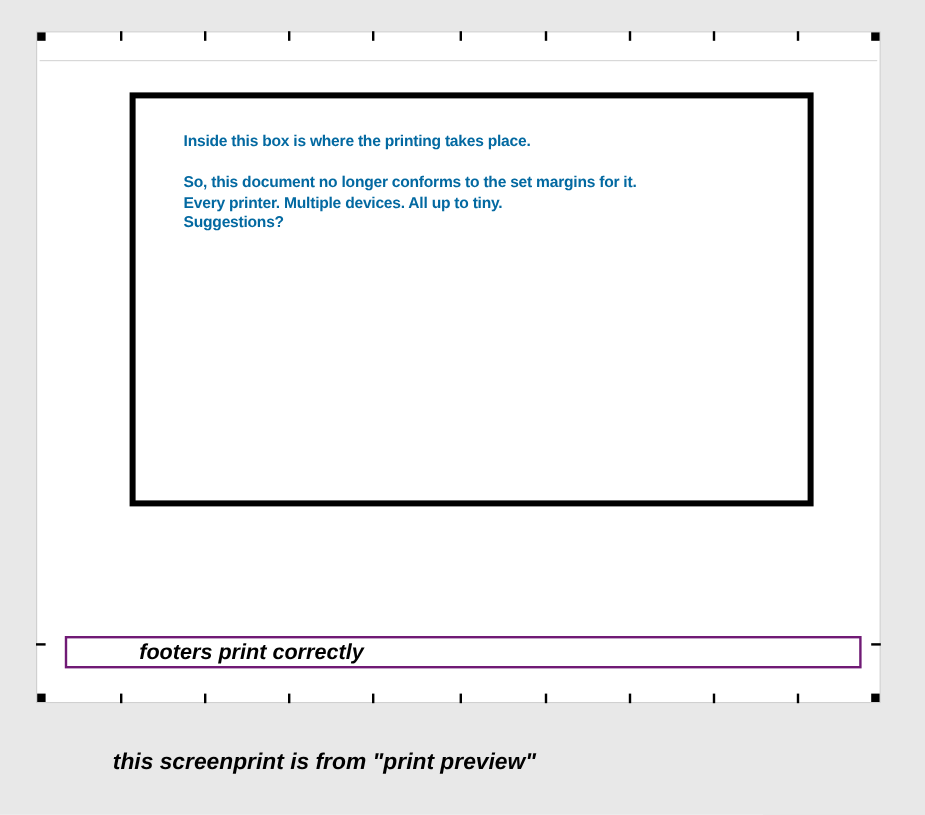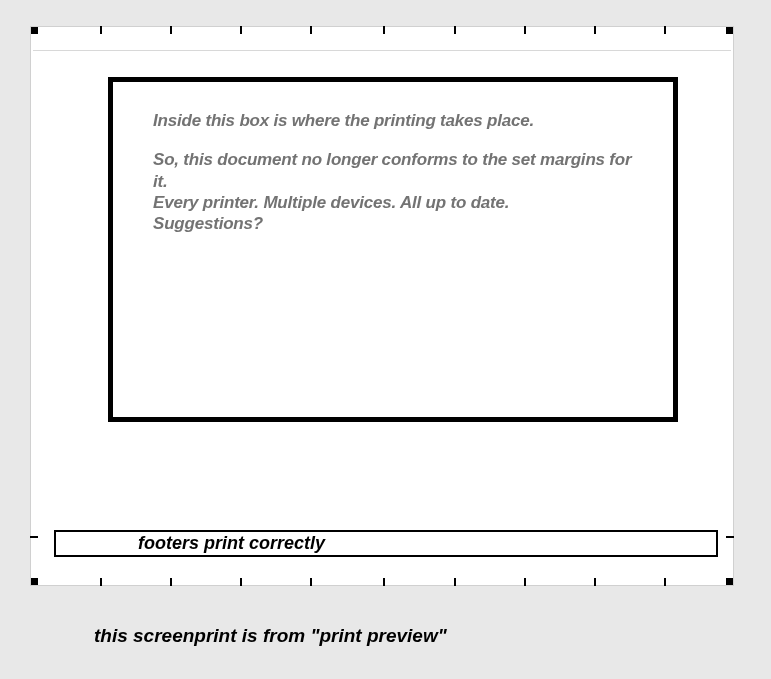--- a/index.html
+++ b/index.html
@@ -45,39 +45,38 @@
     left: 108px;
     top: 77px;
     width: 570px;
     height: 345px;
     border: 5px solid #000;
     background: #fff;
     padding: 28px 30px 20px 40px;
   }
   .content-box p {
     font-weight: 900;
-    font-style: italic;
-    font-size: 17px;
+    font-size: 13px;
     line-height: 1.25;
-    color: #737373;
+    color: #0369a1;
     margin-bottom: 18px;
     letter-spacing: -0.2px;
   }
   .content-box p:last-child { margin-bottom: 0; }
   .footer-box {
     position: absolute;
     left: 54px;
     top: 530px;
     width: 664px;
     height: 27px;
-    border: 2px solid #000000;
+    border: 2px solid #701a75;
     background: #fff;
     display: flex;
     align-items: center;
-    padding-left: 82px;
+    padding-left: 60px;
   }
   .footer-box span {
     font-weight: 900;
     font-style: italic;
     font-size: 18px;
     color: #000;
   }
   .caption {
     position: absolute;
     left: 94px;
@@ -119,21 +118,21 @@
 <div class="tick h" style="left:594px; top:578px;"></div>
 <div class="tick h" style="left:664px; top:578px;"></div>
 
 <div class="tick v" style="left:30px; top:536px;"></div>
 
 <div class="tick v" style="left:726px; top:536px;"></div>
 
 <div class="content-box">
   <p>Inside this box is where the printing takes place.</p>
   <p style="white-space:pre-line;">So, this document no longer conforms to the set margins for it.
-Every printer. Multiple devices. All up to date.
+Every printer. Multiple devices. All up to tiny.
 Suggestions?</p>
 </div>
 
 <div class="footer-box">
   <span>footers print correctly</span>
 </div>
 
 <div class="caption">this screenprint is from "print preview"</div>
 
 </body></html>

